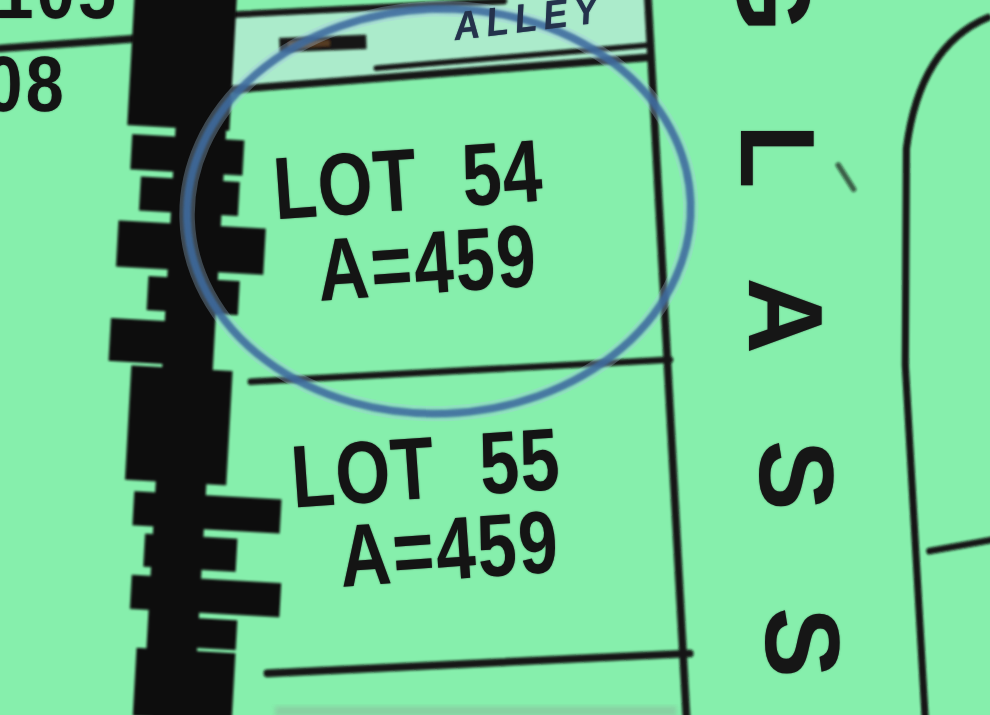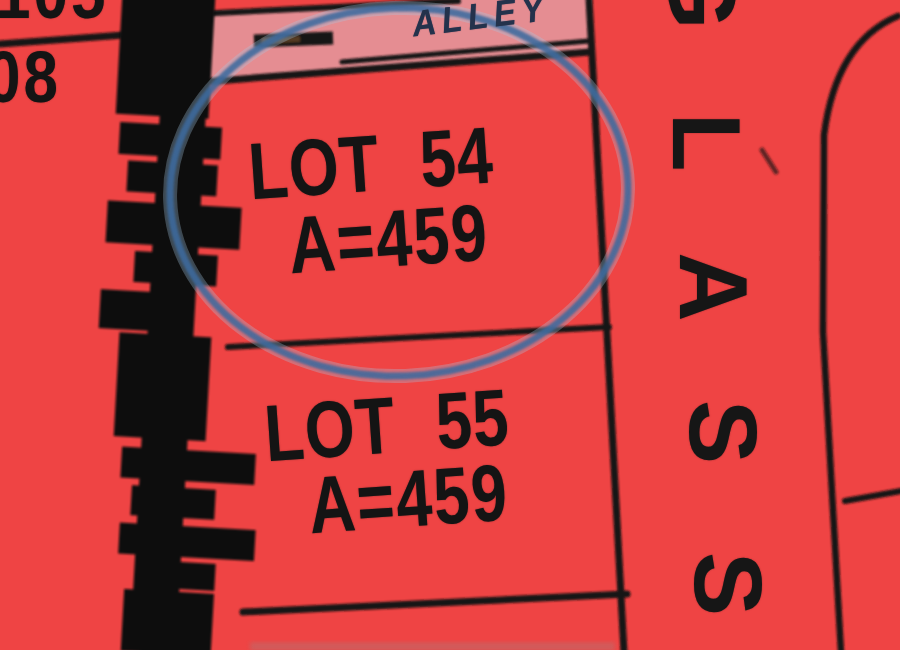--- a/index.html
+++ b/index.html
@@ -1,18 +1,18 @@
 <!DOCTYPE html>
 <html><head>
 <meta charset="utf-8">
 <style>
   html,body{margin:0;padding:0;background:#e8e8e8;}
   #stage{
     position:relative;width:900px;height:650px;overflow:hidden;
-    background:#ef4444;
+    background:#86efac;
     font-family:"Liberation Sans", sans-serif;
   }
   #mapsvg{position:absolute;left:0;top:0;}
   .txt{
     position:absolute;color:#141414;font-weight:700;line-height:1;
     white-space:nowrap;text-shadow:0 0 1.3px rgba(20,20,20,.6);
     transform-origin:left top;
   }
   .lot-name{font-size:64px;word-spacing:22px;letter-spacing:1px;
     transform:rotate(-4deg) scaleY(1.25);}

